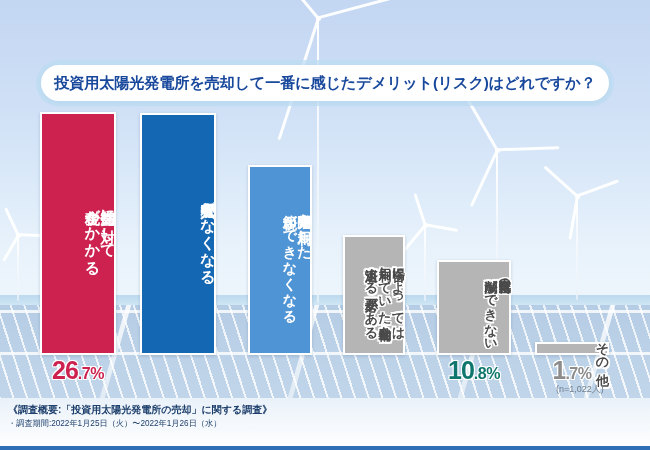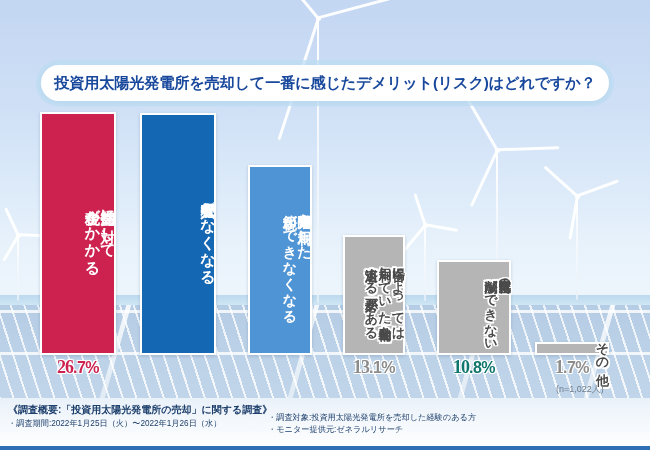--- a/index.html
+++ b/index.html
@@ -98,21 +98,21 @@
       -1.5px -1.5px 0 #fff, 1.5px -1.5px 0 #fff,
       -1.5px 1.5px 0 #fff, 1.5px 1.5px 0 #fff,
       -1.5px 0 0 #fff, 1.5px 0 0 #fff,
       0 -1.5px 0 #fff, 0 1.5px 0 #fff;
   }
   .pct {
     position:absolute; top:358px; width:100%; text-align:center;
     font-weight:bold; line-height:1; white-space:nowrap;
     text-shadow:-1px -1px 0 #fff,1px -1px 0 #fff,-1px 1px 0 #fff,1px 1px 0 #fff;
   }
-  .pct .whole { font-size:18px; letter-spacing:-1px;font-family:Liberation Serif, serif; }
+  .pct .whole { font-size:25px; letter-spacing:-1px; }
   .pct .frac  { font-size:16px; letter-spacing:-0.5px; }
 
   #n-note {
     position:absolute; left:556px; top:383px;
     font-size:9px; color:#6d7c8c; white-space:nowrap;
   }
 
   
   #footer { position:absolute; left:0; top:398px; width:650px; height:52px; }
   .fcol { position:absolute; color:#1d3f6b; line-height:1.45; }
@@ -195,21 +195,20 @@
     <div class="bar-col" style="left: 248px; width: 64px; height: 450px;">
       <div class="bar" style="background: rgb(79, 148, 212); height: 190px; bottom: 95px;"></div>
       <div class="bar-label lab-white" style="font-size: 14px; top: 171px; height: 178px;">太陽光発電を利用した
 節税ができなくなる</div>
     </div>
     <div class="bar-col" style="left: 343px; width: 62px; height: 450px;">
       <div class="bar" style="background: rgb(181, 181, 181); height: 120px; bottom: 95px;"></div>
       <div class="bar-label lab-dark" style="font-size: 13px; top: 241px; height: 108px;">場合によっては
 利用していた補助金を
 返済する必要がある</div>
-      <div class="pct" style="color: rgb(140, 140, 140);"><span class="whole">13</span><span class="frac">.1%</span></div>
     </div>
     <div class="bar-col" style="left: 437px; width: 74px; height: 450px;">
       <div class="bar" style="background: rgb(181, 181, 181); height: 95px; bottom: 95px;"></div>
       <div class="bar-label lab-dark" style="font-size: 13px; top: 266px; height: 83px;">電気料金の
 削減ができない</div>
       <div class="pct" style="color: #0f766e;"><span class="whole">10</span><span class="frac">.8%</span></div>
     </div>
     <div class="bar-col" style="left: 535px; width: 74px; height: 450px;">
       <div class="bar" style="background: rgb(181, 181, 181); height: 13px; bottom: 95px;"></div>
       <div class="bar-label lab-dark" style="font-size: 13px; top: 348px; height: 1px;">その他</div>
@@ -217,18 +216,14 @@
     </div>
   </div>
 
 <div id="n-note">(n=1,022人)</div>
 
 <div id="footer">
   <div class="fcol" id="fcol-left">
     <div class="hd">《調査概要:「投資用太陽光発電所の売却」に関する調査》</div>
     <div class="li">・調査期間:2022年1月25日（火）〜2022年1月26日（水）</div>
   </div>
-  <div class="fcol" id="fcol-right">
-    <div class="li">・調査対象:投資用太陽光発電所を売却した経験のある方</div>
-    <div class="li">・モニター提供元:ゼネラルリサーチ</div>
-  </div>
 
 </div>
 
 </body></html>

